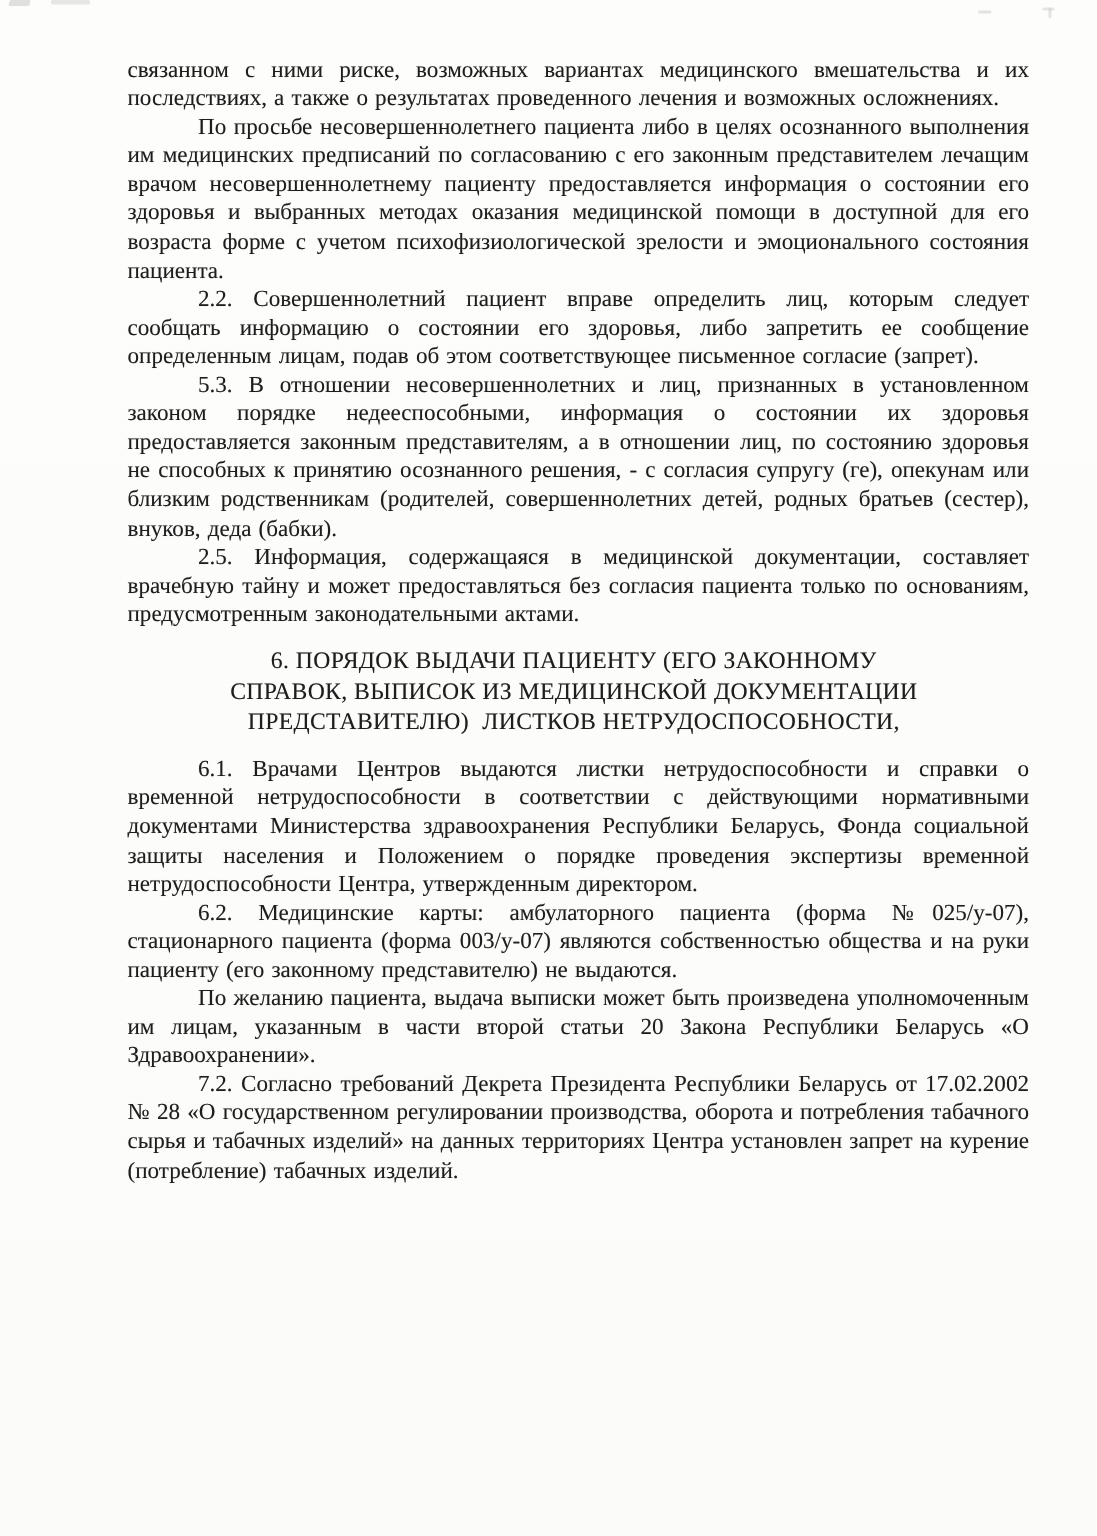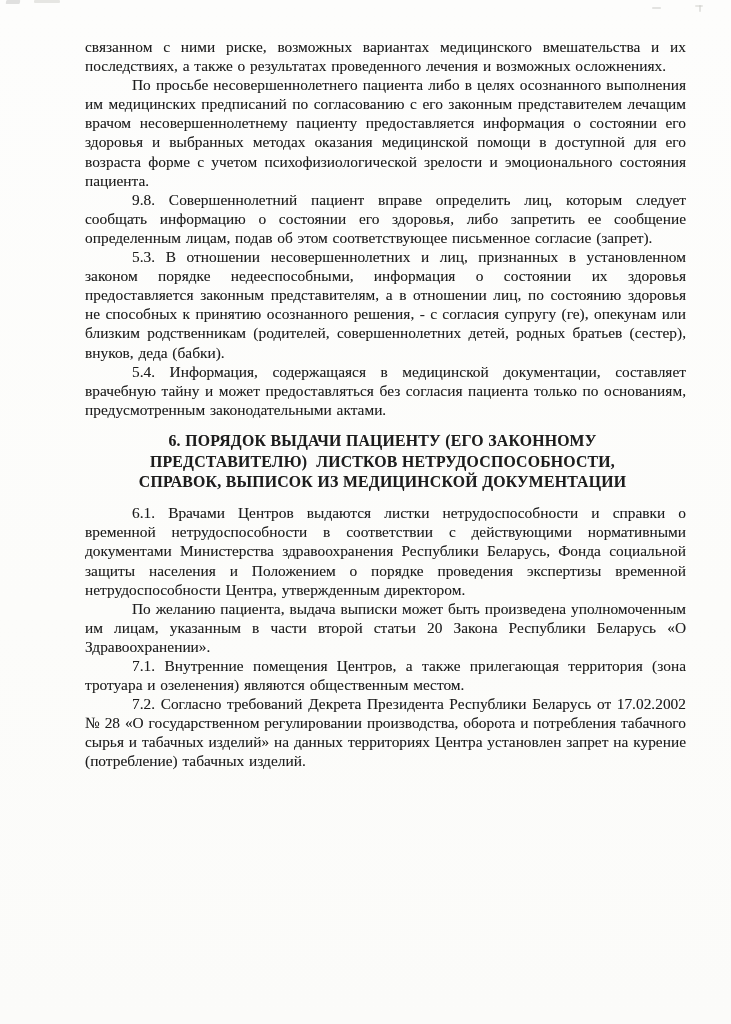--- a/index.html
+++ b/index.html
@@ -32,21 +32,21 @@
     text-shadow: 0 0 0.5px rgba(25,25,25,0.35);
   }
   .para {
     margin: 0;
     text-indent: 47px;
   }
   .para.no-indent {
     text-indent: 0;
   }
   .heading {
-    font-weight: bold;
+    font-weight: normal;
     text-align: center;
     text-indent: 0;
     margin: 12px 6px 10px 0;
     font-size: 15.8px;
     line-height: 20.8px;
     letter-spacing: 0.2px;
     word-spacing: 0.02em;
   }
   .heading.single {
     margin: 16px 0 13px 0;
@@ -77,37 +77,37 @@
   <span class="artifact a3"></span>
   <span class="artifact a4"></span>
   <span class="artifact a5"></span>
 
   <div class="content">
 
     <p class="para no-indent">связанном с ними риске, возможных вариантах медицинского вмешательства и их последствиях, а также о результатах проведенного лечения и возможных осложнениях.</p>
 
     <p class="para">По просьбе несовершеннолетнего пациента либо в целях осознанного выполнения им медицинских предписаний по согласованию с его законным представителем лечащим врачом несовершеннолетнему пациенту предоставляется информация о состоянии его здоровья и выбранных методах оказания медицинской помощи в доступной для его возраста форме с учетом психофизиологической зрелости и эмоционального состояния пациента.</p>
 
-    <p class="para">9.8. Совершеннолетний пациент вправе определить лиц, которым следует сообщать информацию о состоянии его здоровья, либо запретить ее сообщение определенным лицам, подав об этом соответствующее письменное согласие (запрет).</p>
+    <p class="para">2.2. Совершеннолетний пациент вправе определить лиц, которым следует сообщать информацию о состоянии его здоровья, либо запретить ее сообщение определенным лицам, подав об этом соответствующее письменное согласие (запрет).</p>
 
     <p class="para">5.3. В отношении несовершеннолетних и лиц, признанных в установленном законом порядке недееспособными, информация о состоянии их здоровья предоставляется законным представителям, а в отношении лиц, по состоянию здоровья не способных к принятию осознанного решения, - с согласия супругу (ге), опекунам или близким родственникам (родителей, совершеннолетних детей, родных братьев (сестер), внуков, деда (бабки).</p>
 
-    <p class="para">5.4. Информация, содержащаяся в медицинской документации, составляет врачебную тайну и может предоставляться без согласия пациента только по основаниям, предусмотренным законодательными актами.</p>
+    <p class="para">2.5. Информация, содержащаяся в медицинской документации, составляет врачебную тайну и может предоставляться без согласия пациента только по основаниям, предусмотренным законодательными актами.</p>
 
     <div class="heading">
       <span class="heading-line">6. ПОРЯДОК ВЫДАЧИ ПАЦИЕНТУ (ЕГО ЗАКОННОМУ</span>
+      <span class="heading-line">СПРАВОК, ВЫПИСОК ИЗ МЕДИЦИНСКОЙ ДОКУМЕНТАЦИИ</span>
       <span class="heading-line">ПРЕДСТАВИТЕЛЮ)  ЛИСТКОВ НЕТРУДОСПОСОБНОСТИ,</span>
-      <span class="heading-line">СПРАВОК, ВЫПИСОК ИЗ МЕДИЦИНСКОЙ ДОКУМЕНТАЦИИ</span>
     </div>
 
     <p class="para">6.1. Врачами Центров выдаются листки нетрудоспособности и справки о временной нетрудоспособности в соответствии с действующими нормативными документами Министерства здравоохранения Республики Беларусь, Фонда социальной защиты населения и Положением о порядке проведения экспертизы временной нетрудоспособности Центра, утвержденным директором.</p>
 
+    <p class="para">6.2. Медицинские карты: амбулаторного пациента (форма №025/у-07), стационарного пациента (форма 003/у-07) являются собственностью общества и на руки пациенту (его законному представителю) не выдаются.</p>
 
 
     <p class="para">По желанию пациента, выдача выписки может быть произведена уполномоченным им лицам, указанным в части второй статьи 20 Закона Республики Беларусь «О Здравоохранении».</p>
 
 
-    <p class="para">7.1. Внутренние помещения Центров, а также прилегающая территория (зона тротуара и озеленения) являются общественным местом.</p>
 
     <p class="para">7.2. Согласно требований Декрета Президента Республики Беларусь от 17.02.2002 № 28 «О государственном регулировании производства, оборота и потребления табачного сырья и табачных изделий» на данных территориях Центра установлен запрет на курение (потребление) табачных изделий.</p>
 
   </div>
 </div>
 
 </body></html>

